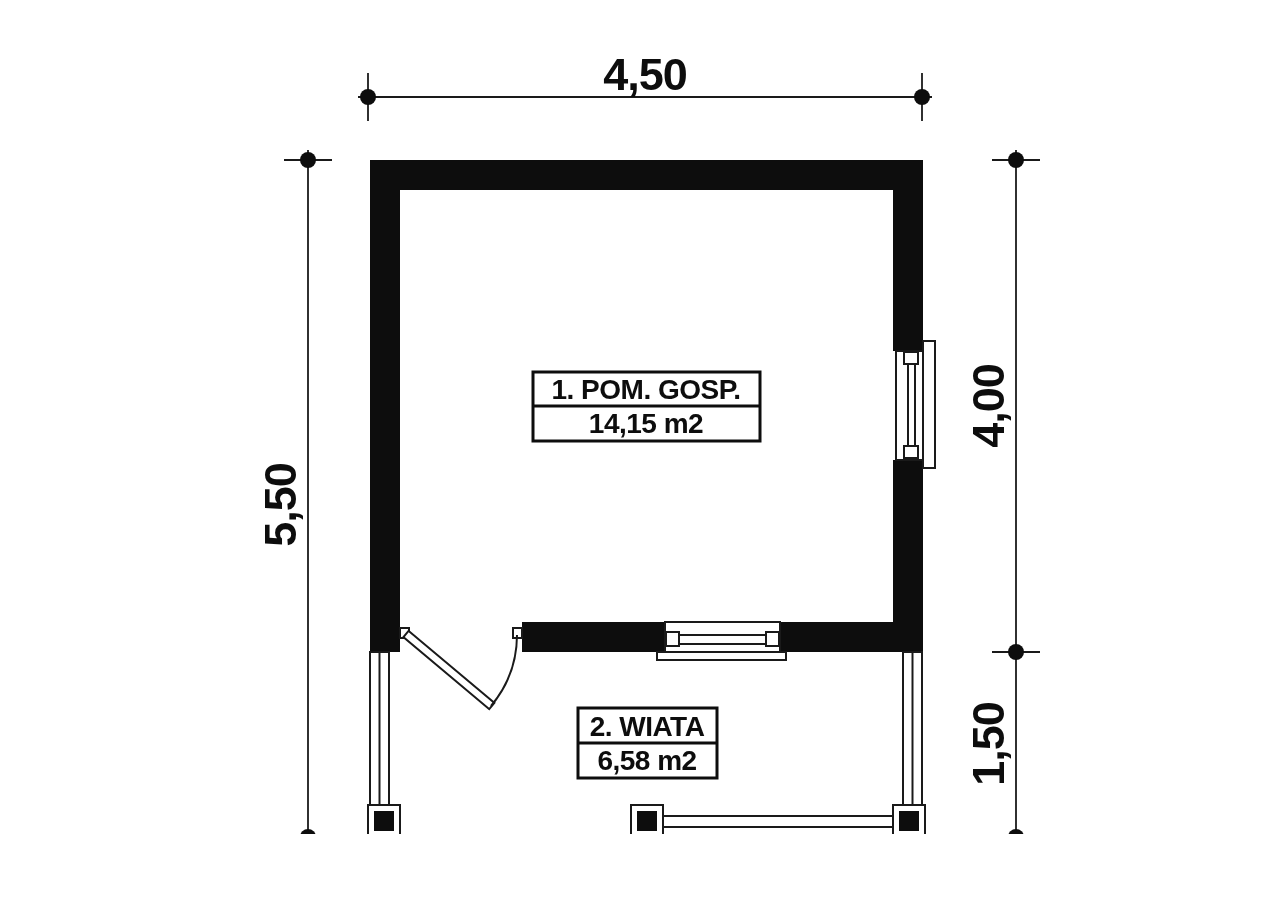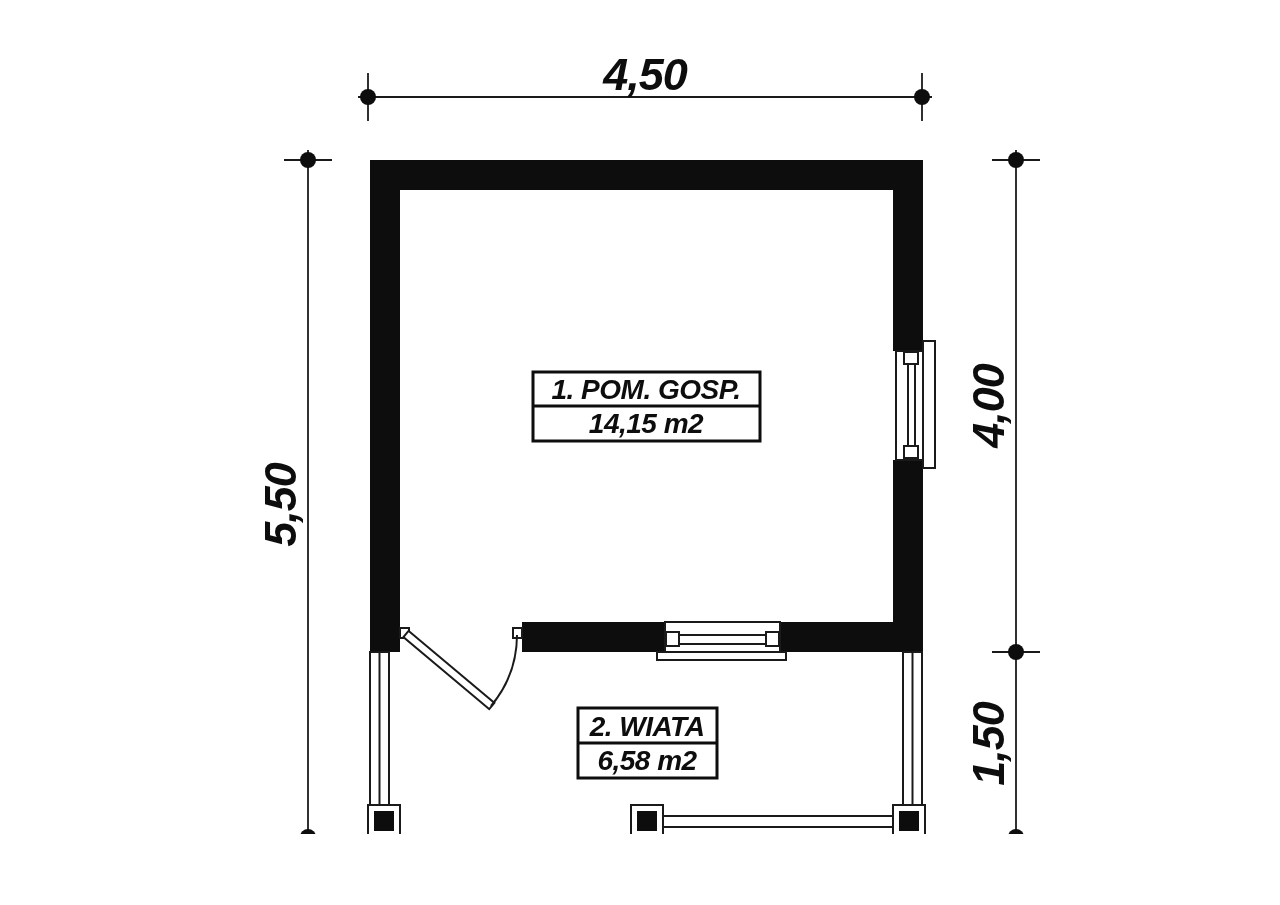--- a/index.html
+++ b/index.html
@@ -3,21 +3,20 @@
 <meta charset="utf-8">
 <style>
   html, body { margin: 0; padding: 0; background: #ffffff; }
   .stage {
     position: relative;
     width: 1280px;
     height: 834px;
     background: #ffffff;
     overflow: hidden;
     font-family: "Liberation Sans", sans-serif;
-    font-style: italic;
   }
   svg { display: block; width: 1280px; height: 905px; }
 
   .wall     { fill: #0d0d0d; stroke: none; }
   .thin     { fill: #ffffff; stroke: #1a1a1a; stroke-width: 2; }
   .thinline { fill: none; stroke: #1a1a1a; stroke-width: 2; }
   .openpath { fill: none; stroke: #1a1a1a; stroke-width: 2; }
 
   .dim-line { stroke: #1a1a1a; stroke-width: 1.8; fill: none; }
   .dim-dot  { fill: #0d0d0d; stroke: none; }

